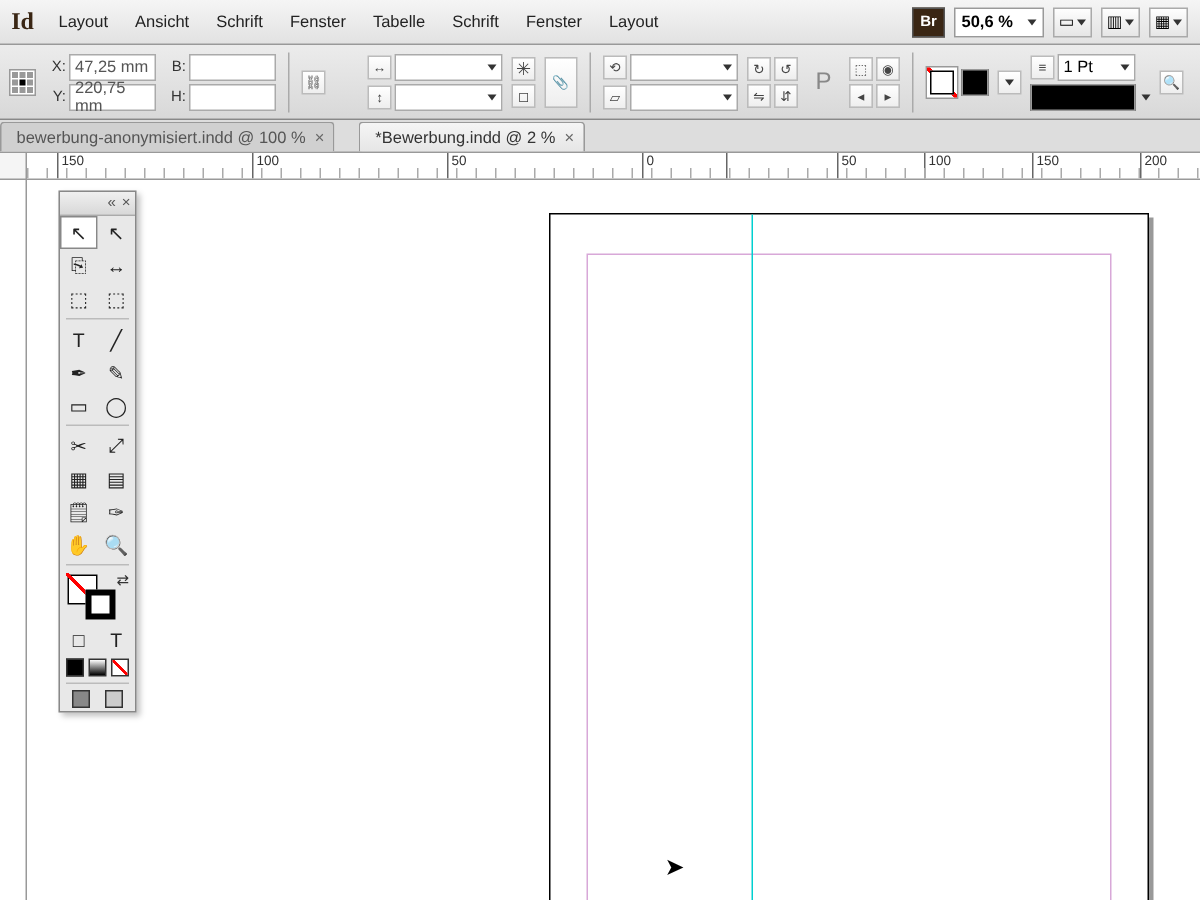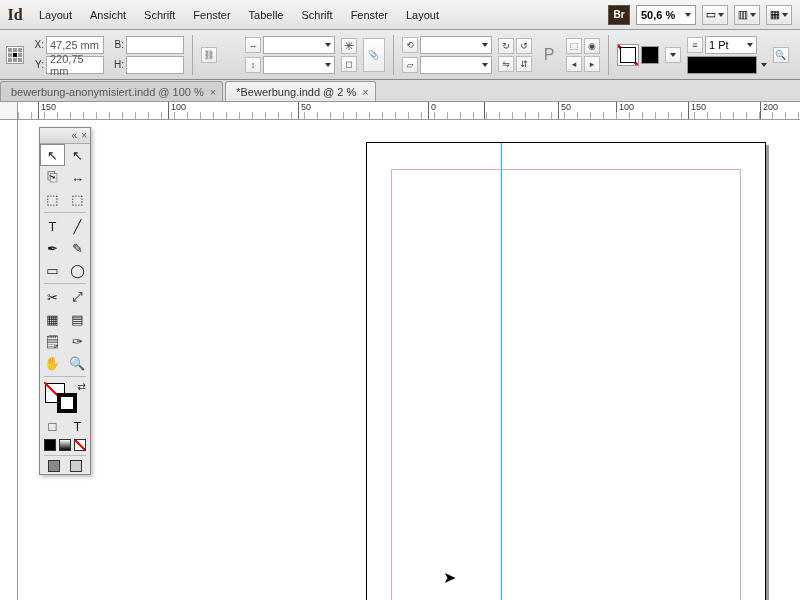--- a/index.html
+++ b/index.html
@@ -34,21 +34,21 @@
 .ctrl-stack { display:flex; flex-direction:column; gap:2px; }
 .ctrl-block { display:flex; align-items:center; gap:2px; }
 .stroke-sw { width:22px; height:22px; border:1px solid #999; background:#fff; position:relative; }
 .stroke-sw::after { content:""; position:absolute; left:2px; top:2px; right:2px; bottom:2px; background:#fff; border:1px solid #000; }
 .stroke-sw.red::before { content:""; position:absolute; left:0; top:0; right:0; bottom:0; background:linear-gradient(45deg,transparent 45%,red 45%,red 55%,transparent 55%); }
 .stroke-line { width:70px; height:18px; border:1px solid #999; background:#000; }
 .ci-sq { width:18px; height:18px; border:1px solid #999; background:#000; }
 
 
 .tabbar { height:22px; background:#ddd; border-bottom:1px solid #999; display:flex; align-items:flex-end; }
-.tab { height:20px; padding:0 6px 0 10px; border:1px solid #999; border-bottom:none; background:linear-gradient(#f5f5f5,#e6e6e6); display:flex; align-items:center; gap:6px; border-radius:3px 3px 0 0; margin-right:2px; color:#333; }
+.tab { height:20px; padding:0 6px 0 10px; border:1px solid #999; border-bottom:none; background:linear-gradient(#f5f5f5,#e6e6e6); display:flex; align-items:center; gap:6px; border-radius:3px 3px 0 0; margin-right:16px; color:#333; }
 .tab.inactive { background:#d0d0d0; color:#555; }
 .tab-x { color:#666; font-size:11px; cursor:pointer; }
 
 
 .hruler { height:18px; background:#fff; border-bottom:1px solid #999; position:relative; overflow:hidden; margin-left:18px; }
 .vruler { width:18px; background:#fff; border-right:1px solid #999; position:absolute; left:0; top:120px; bottom:0; overflow:hidden; }
 .ruler-corner { position:absolute; left:0; top:102px; width:18px; height:18px; background:#f5f5f5; border:1px solid #999; border-top:none; border-left:none; }
 .rtick { position:absolute; top:0; bottom:0; border-left:1px solid #666; font-size:9px; color:#333; padding-left:2px; }
 .rtick-minor { position:absolute; top:10px; bottom:0; border-left:1px solid #aaa; }
 

